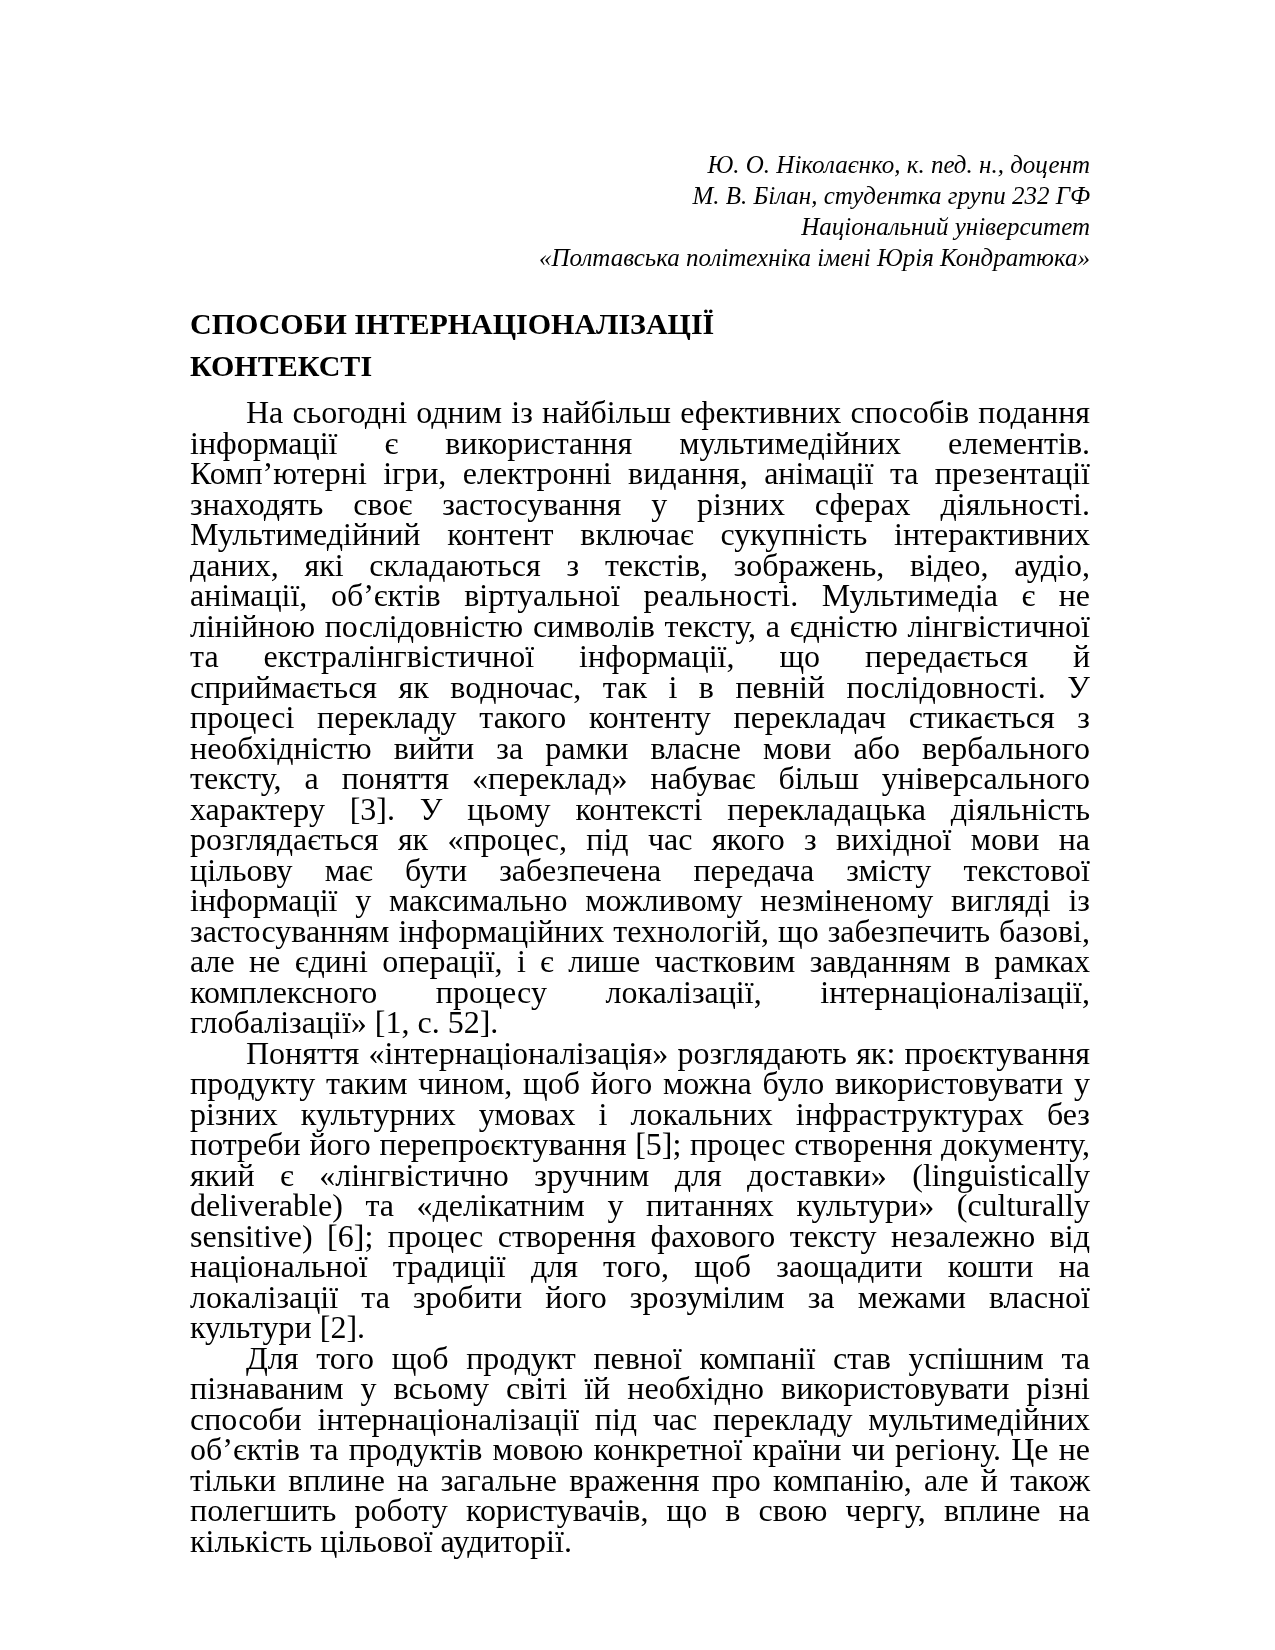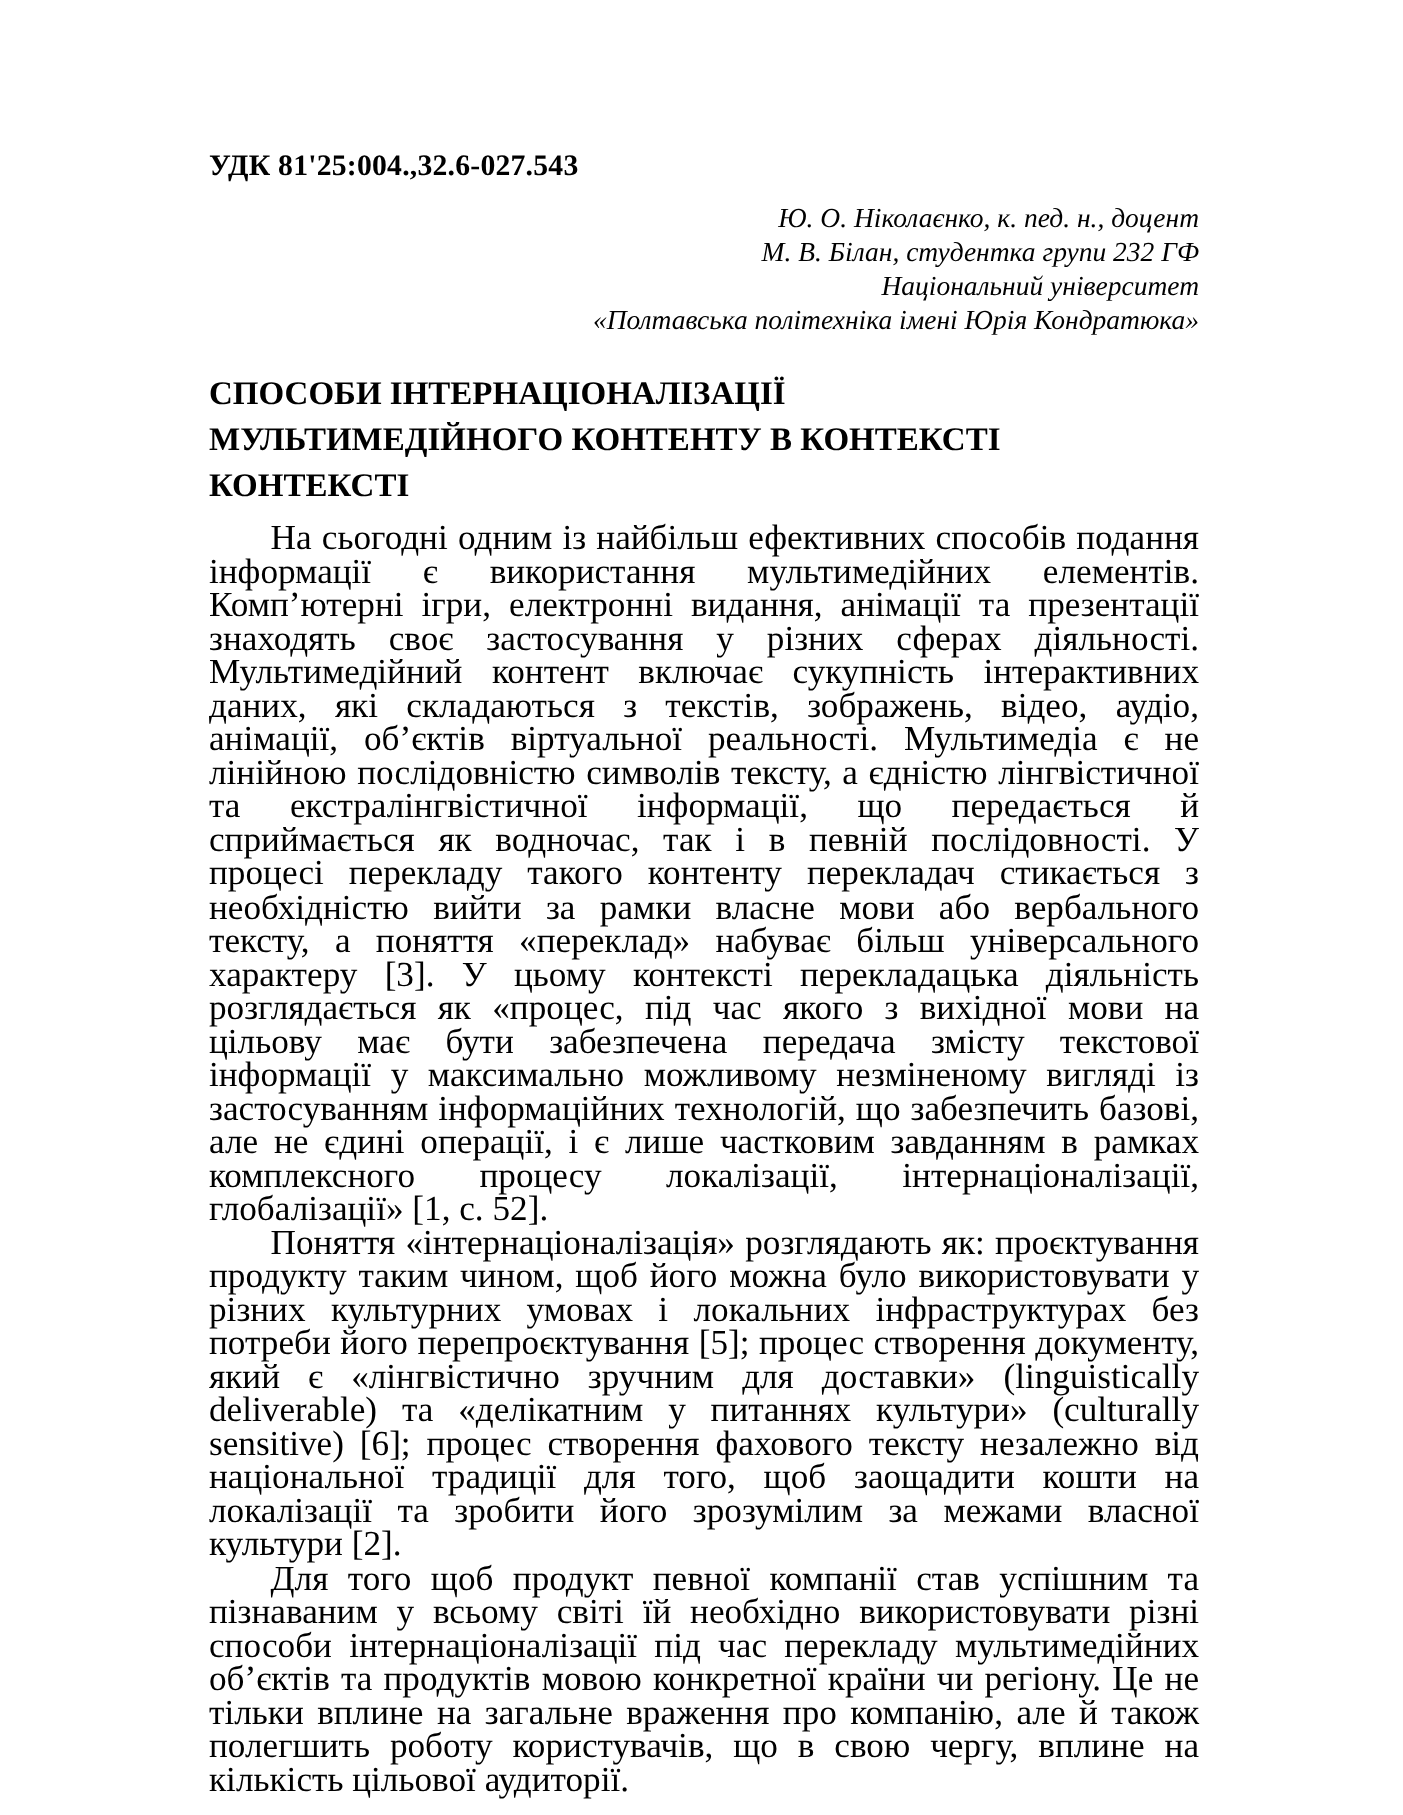--- a/index.html
+++ b/index.html
@@ -60,32 +60,30 @@
     font-size: 27px;
     line-height: 32px;
   }
 </style>
 </head>
 <body>
 
 <div class="page">
   <div class="content">
 
-    <div class="udk">УДК 81'25:004.,32.6-027.543</div>
 
     <div class="authors">
       <div>Ю. О. Ніколаєнко, к. пед. н., доцент</div>
       <div>М. В. Білан, студентка групи 232 ГФ</div>
       <div>Національний університет</div>
       <div>«Полтавська політехніка імені Юрія Кондратюка»</div>
     </div>
 
     <h1 class="title">
       <div>СПОСОБИ ІНТЕРНАЦІОНАЛІЗАЦІЇ</div>
-      <div>МУЛЬТИМЕДІЙНОГО КОНТЕНТУ В КОНТЕКСТІ</div>
       <div>КОНТЕКСТІ</div>
     </h1>
 
     <div class="body">
       <p>На сьогодні одним із найбільш ефективних  способів подання інформації є використання мультимедійних елементів. Комп’ютерні ігри, електронні видання, анімації та презентації знаходять своє застосування у різних сферах діяльності. Мультимедійний контент включає сукупність інтерактивних даних, які складаються з текстів, зображень, відео, аудіо, анімації, об’єктів віртуальної реальності. Мультимедіа є не лінійною послідовністю символів тексту, а єдністю лінгвістичної та екстралінгвістичної інформації, що передається й сприймається як водночас, так і в певній послідовності. У процесі перекладу такого контенту перекладач стикається з необхідністю вийти за рамки власне мови або вербального тексту, а поняття «переклад» набуває більш універсального характеру [3]. У цьому контексті перекладацька діяльність розглядається як «процес, під час якого з вихідної мови на цільову має бути забезпечена передача змісту текстової інформації у максимально можливому незміненому вигляді із застосуванням інформаційних технологій, що забезпечить базові, але не єдині операції, і є лише частковим завданням в рамках комплексного процесу локалізації, інтернаціоналізації, глобалізації» [1, с. 52].</p>
       <p>Поняття «інтернаціоналізація» розглядають як: проєктування продукту таким чином, щоб його можна було використовувати у різних культурних умовах і локальних інфраструктурах без потреби його перепроєктування [5]; процес створення документу, який є «лінгвістично зручним для доставки»  (linguistically deliverable) та «делікатним у питаннях культури» (culturally sensitive) [6]; процес створення фахового тексту незалежно від національної традиції для того, щоб заощадити кошти на локалізації та зробити його зрозумілим за межами власної культури [2].</p>
       <p>Для того щоб продукт певної компанії став успішним та пізнаваним у всьому світі їй необхідно використовувати різні способи інтернаціоналізації під час перекладу мультимедійних об’єктів та продуктів мовою конкретної країни чи регіону. Це не тільки вплине на загальне враження про компанію, але й також полегшить роботу користувачів, що в свою чергу, вплине на кількість цільової аудиторії.</p>
     </div>
 
   </div>

